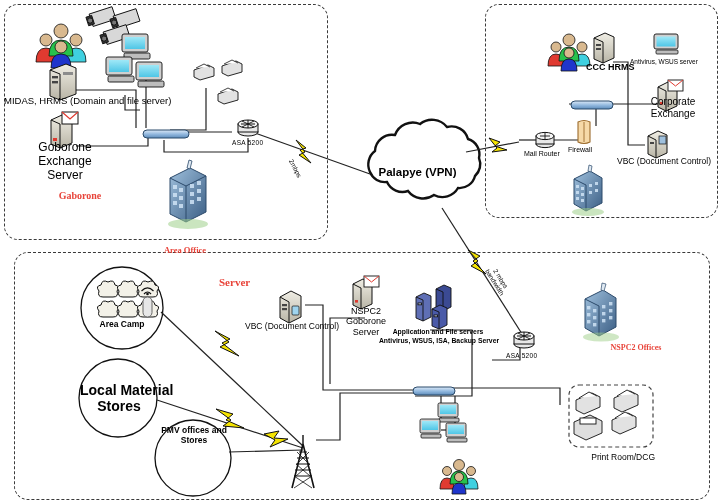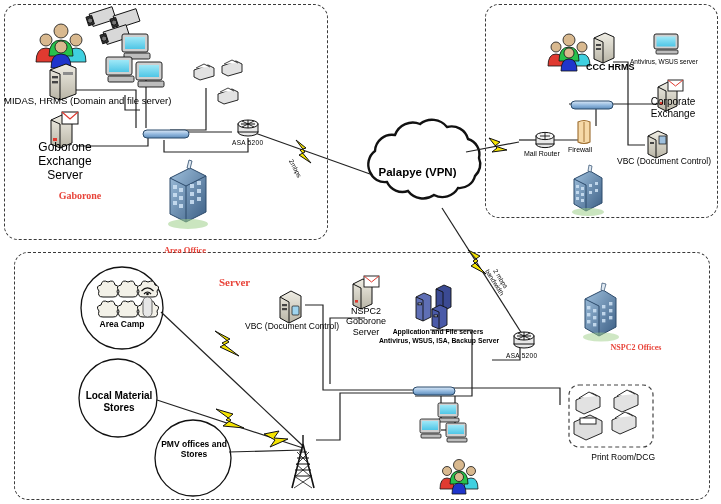--- a/index.html
+++ b/index.html
@@ -453,23 +453,23 @@
   <div class="lbl" style="left:586px;top:62px;font-size:9px;font-weight:bold;">CCC HRMS</div>
   <div class="lbl" style="left:630px;top:58px;font-size:6.5px;">Antivirus, WSUS server</div>
   <div class="lbl c" style="left:645px;top:96px;width:56px;font-size:10px;">Corporate
 Exchange</div>
   <div class="lbl" style="left:568px;top:146px;font-size:7px;">Firewall</div>
   <div class="lbl" style="left:524px;top:150px;font-size:7px;">Mail Router</div>
   <div class="lbl" style="left:617px;top:157px;font-size:8.5px;">VBC (Document Control)</div>
 
   <div class="lbl red" style="left:219px;top:276px;font-size:11px;">Server</div>
   <div class="lbl c" style="left:87px;top:320px;width:70px;font-size:8.5px;font-weight:bold;">Area Camp</div>
-  <div class="lbl c" style="left:80px;top:390px;width:78px;font-size:10px;font-weight:bold;">Local Material
+  <div class="lbl c" style="left:80px;top:382px;width:78px;font-size:14px;font-weight:bold;">Local Material
 Stores</div>
-  <div class="lbl c" style="left:152px;top:440px;width:84px;font-size:8.5px;font-weight:bold;">PMV offices and
+  <div class="lbl c" style="left:152px;top:426px;width:84px;font-size:8.5px;font-weight:bold;">PMV offices and
 Stores</div>
   <div class="lbl c" style="left:227px;top:322px;width:130px;font-size:8.5px;">VBC (Document Control)</div>
   <div class="lbl c" style="left:337px;top:306px;width:58px;font-size:9px;">NSPC2
 Goborone
 Server</div>
   <div class="lbl c" style="left:382px;top:328px;width:112px;font-size:6.8px;font-weight:bold;">Application and File servers</div>
   <div class="lbl c" style="left:366px;top:337px;width:146px;font-size:6.8px;font-weight:bold;">Antivirus, WSUS, ISA, Backup Server</div>
   <div class="lbl" style="left:506px;top:352px;font-size:6.5px;letter-spacing:0.3px;">ASA 5200</div>
   <div class="lbl red c" style="left:565px;top:343px;width:70px;font-size:8px;margin-left:36px;">NSPC2 Offices</div>
   <div class="lbl c" style="left:571px;top:453px;width:84px;font-size:8.5px;text-align:right;">Print Room/DCG</div>

